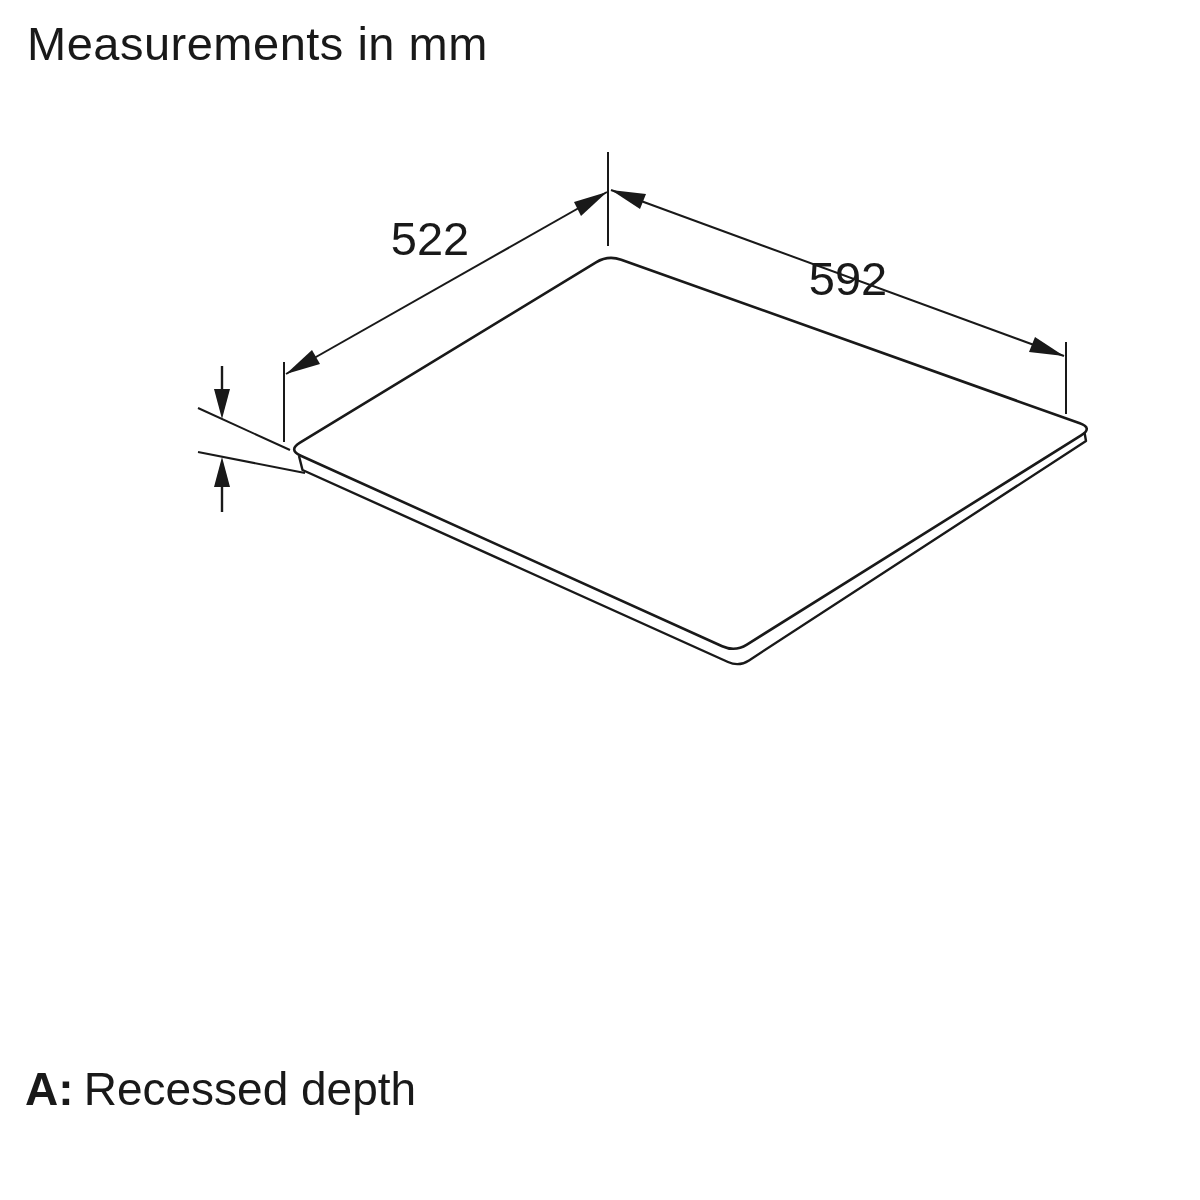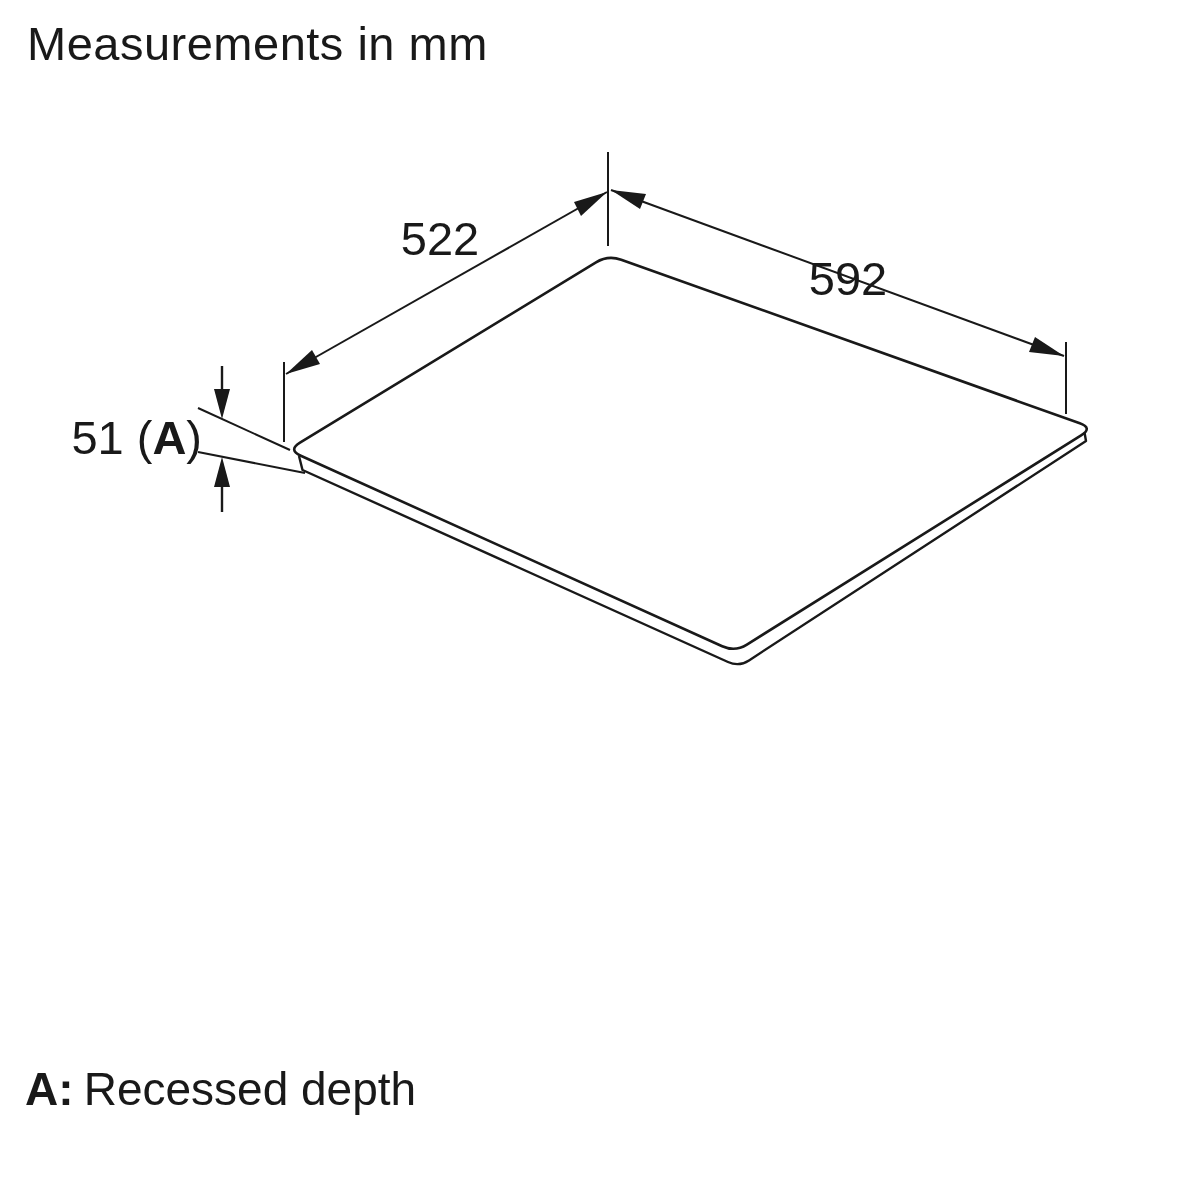--- a/index.html
+++ b/index.html
@@ -102,23 +102,22 @@
     <line x1="198" y1="408" x2="290" y2="450" stroke-width="2"></line>
     <line x1="198" y1="452" x2="305" y2="473" stroke-width="2"></line>
 
     <line x1="222" y1="366" x2="222" y2="392" stroke-width="2.4"></line>
     <polygon points="222,419 214,389 230,389"></polygon>
 
     <line x1="222" y1="512" x2="222" y2="485" stroke-width="2.4"></line>
     <polygon points="222,457 214,487 230,487"></polygon>
   </svg>
 
-  <div class="dim-label" style="left:440px; top:238px;">522</div>
+  <div class="dim-label" style="left:430px; top:238px;">522</div>
 
   <div class="dim-label" style="left:848px; top:234px;margin-top:44px;">592</div>
 
-  <div class="dim-label-a"><span>51 (</span><span class="bold-letter">A</span><span>)</span></div>
 
   <div class="footer-note">
     <span class="prefix">A:</span><span>Recessed depth</span>
   </div>
 
 </div>
 
 </body></html>

